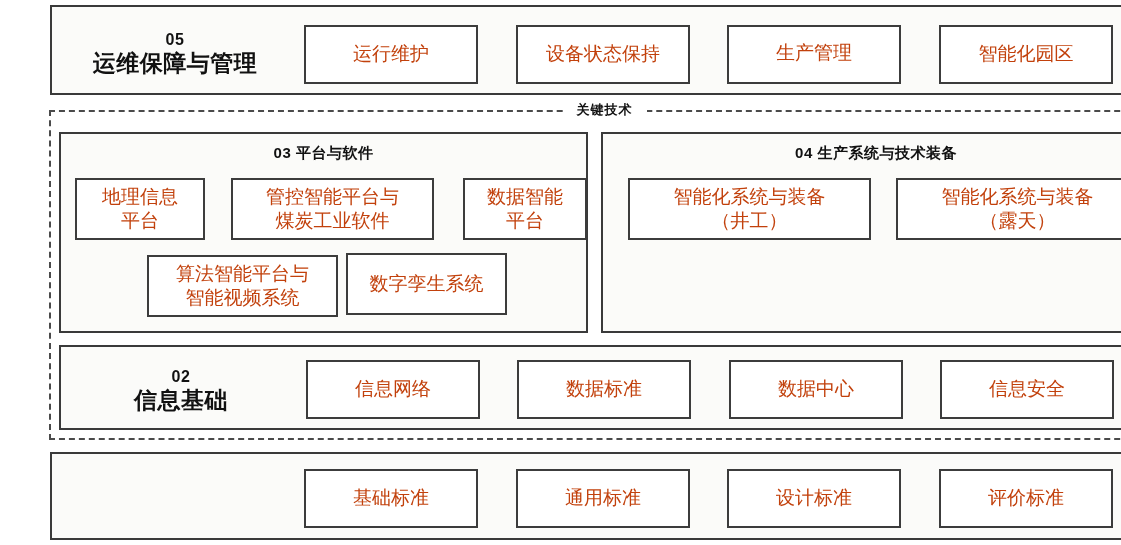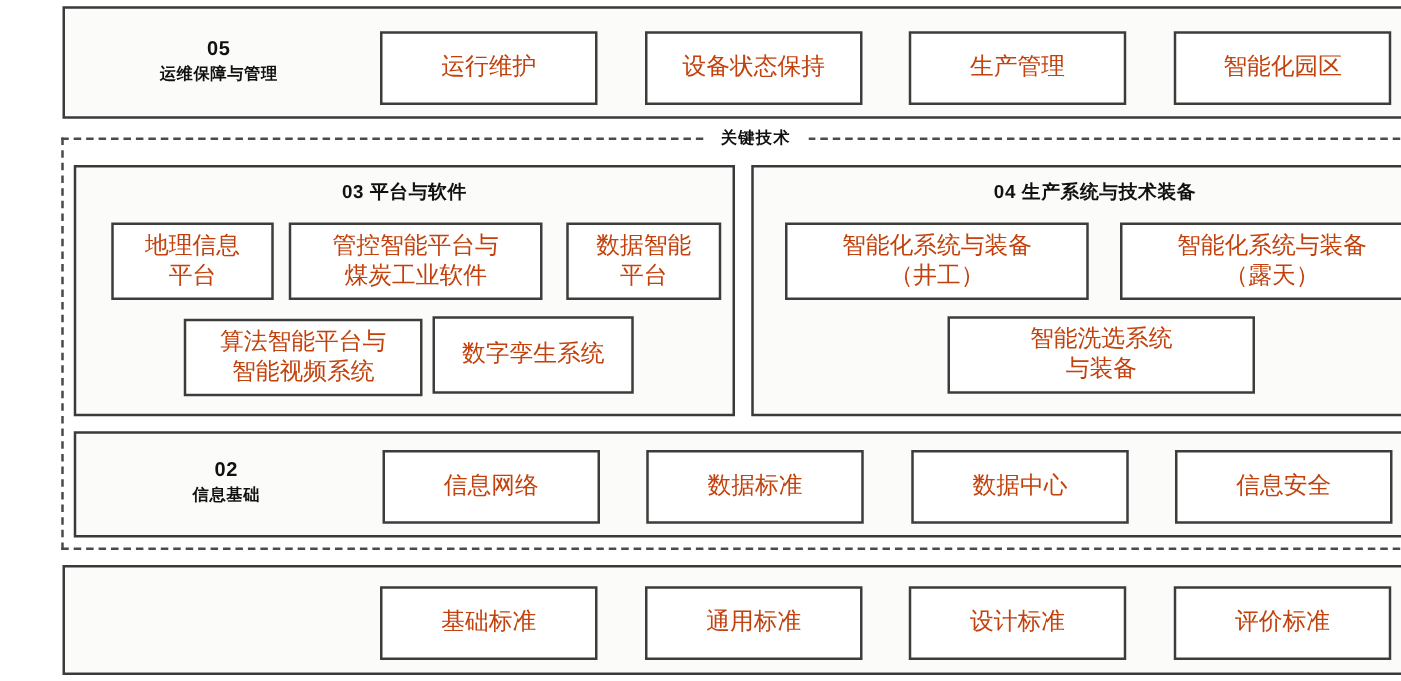--- a/index.html
+++ b/index.html
@@ -62,22 +62,23 @@
     font-weight: bold;
     color: #111111;
     line-height: 1.32;
     white-space: nowrap;
   }
   .row-label .num {
     font-size: 16px;
     letter-spacing: 0.5px;
   }
   .row-label .name {
-    font-size: 13px;
+    font-size: 23px;
     letter-spacing: 0.5px;
+    font-family: Liberation Mono, monospace;
   }
 
   
   .item {
     position: absolute;
     box-sizing: border-box;
     border: 2px solid #3c3c3c;
     background: #ffffff;
     display: flex;
     align-items: center;
@@ -132,39 +133,37 @@
     <div class="item" style="left:464px; top:18px; width:174px; height:59px;">设备状态保持</div>
     <div class="item" style="left:675px; top:18px; width:174px; height:59px;font-family:Liberation Mono, monospace;">生产管理</div>
     <div class="item" style="left:887px; top:18px; width:174px; height:59px;">智能化园区</div>
   </div>
 
   <div class="key-tech" style="left:5px; top:110px; width:1111px; height:330px;">
     <div class="key-tech-label">关键技术</div>
 
     <div class="group" style="left:8px; top:20px; width:529px; height:201px;">
       <div class="group-title">03 平台与软件</div>
-      <div class="item" style="left:28px; top:44px; width:130px; height:62px;">地理信息
+      <div class="item" style="left:14px; top:44px; width:130px; height:62px;">地理信息
 平台</div>
       <div class="item" style="left:170px; top:44px; width:203px; height:62px;">管控智能平台与
 煤炭工业软件</div>
-      <div class="item" style="left:392px; top:44px; width:124px; height:62px;">数据智能
+      <div class="item" style="left:402px; top:44px; width:124px; height:62px;">数据智能
 平台</div>
       <div class="item" style="left:86px; top:121px; width:191px; height:62px;">算法智能平台与
 智能视频系统</div>
       <div class="item" style="left:285px; top:119px; width:161px; height:62px;">数字孪生系统</div>
     </div>
 
     <div class="group" style="left:550px; top:20px; width:550px; height:201px;">
       <div class="group-title">04 生产系统与技术装备</div>
       <div class="item" style="left:25px; top:44px; width:243px; height:62px;">智能化系统与装备
 （井工）</div>
       <div class="item" style="left:293px; top:44px; width:243px; height:62px;">智能化系统与装备
 （露天）</div>
-      <div class="item" style="left:155px; top:119px; width:246px; height:62px;">智能洗选系统
-与装备</div>
     </div>
 
     <div class="inner-band" style="left:8px; top:233px; width:1092px; height:85px;">
       <div class="row-label" style="left:0px; top:19px; width:240px;">
         <div class="num">02</div>
         <div class="name">信息基础</div>
       </div>
       <div class="item" style="left:245px; top:13px; width:174px; height:59px;">信息网络</div>
       <div class="item" style="left:456px; top:13px; width:174px; height:59px;">数据标准</div>
       <div class="item" style="left:879px; top:13px; width:174px; height:59px;">信息安全</div>

